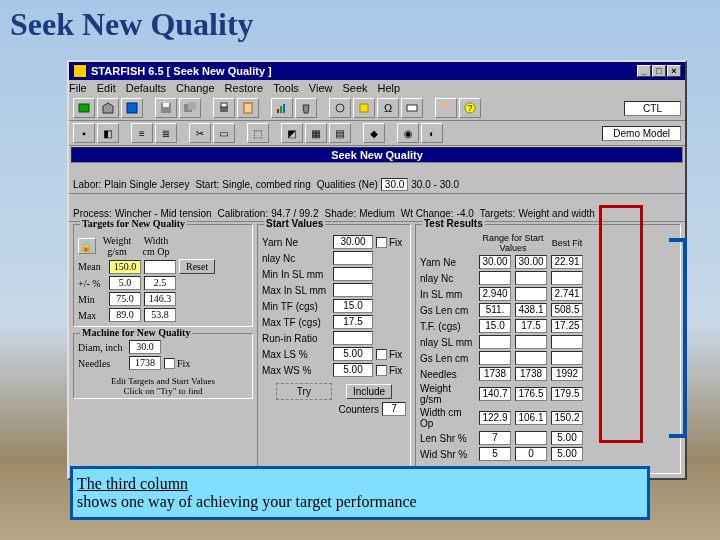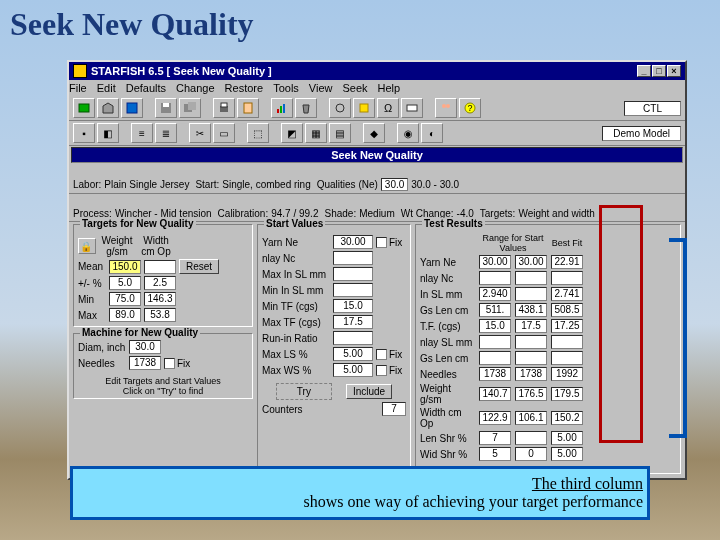--- a/index.html
+++ b/index.html
@@ -57,31 +57,31 @@
   .panels { display:flex; gap:4px; padding:2px 4px 4px; flex:1; min-height:0; }
   .group { border:1px solid; border-color:#808080 #fff #fff #808080; padding:4px 4px 2px 4px; position:relative; background:#c0c0c0; }
   .group > .legend { position:absolute; top:-7px; left:6px; background:#c0c0c0; font-size:10px; font-weight:bold; padding:0 2px; }
   .row { display:flex; align-items:center; gap:3px; margin:2px 0; }
   .lbl { font-size:10px; }
   .field { background:#fff; border:1px inset #808080; padding:0 2px; font-size:10px; min-width:32px; height:14px; line-height:12px; text-align:left; }
   .field.c { text-align:center; }
   .btn { background:#c0c0c0; border:1px solid; border-color:#fff #404040 #404040 #fff; padding:1px 6px; font-size:10px; cursor:default; }
   .chk { display:inline-flex; align-items:flex-start; gap:2px; font-size:10px; }
   .chk .box { width:11px; height:11px; background:#fff; border:1px inset #808080; display:flex; align-items:center; justify-content:center; font-size:9px; }
-  .col1 { width:180px; display:flex; flex-direction:column; gap:6px; }
+  .col1 { width:180px; display:flex; flex-direction:column; gap:6px;font-family:Liberation Serif, serif; }
   .col2 { width:154px; }
   .col3 { flex:1; }
   .grid { display:grid; grid-template-columns: 55px 32px 32px 32px; gap:2px 4px; align-items:center; font-size:10px; }
   .grid .hd { font-size:9px; text-align:center; }
   .big-red { border:3px solid #b00000; }
   .blue-bracket { border:4px solid #0050b0; border-left:none; position:absolute; }
   .caption-box {
     position:absolute; left:70px; bottom:20px; width:580px;
     background:#80dfff; border:3px solid #0050b0;
-    text-align:right; padding:6px 4px;
+    text-align:left; padding:6px 4px;
     font-family:"Times New Roman", serif; font-size:16px; color:#000;
   }
   .caption-box .u { text-decoration: underline; font-weight: normal; }
   .dotted { border:1px dashed #808080; padding:2px 20px; font-size:10px; background:#c0c0c0;}
 </style>
 </head>
 <body>
 
 <div class="page-title">Seek New Quality</div>
 
@@ -323,25 +323,25 @@
             <div class="row">
               <span class="lbl" style="width:68px">Yarn Ne</span>
               <span class="field c" style="min-width:40px">30.00</span>
               <label class="chk"><span class="box"></span>Fix</label>
             </div>
             <div class="row">
               <span class="lbl" style="width:68px">nlay Nc</span>
               <span class="field c" style="min-width:40px"></span>
             </div>
             <div class="row">
+              <span class="lbl" style="width:68px">Min In SL mm</span>
+              <span class="field c" style="min-width:40px"></span>
+            </div>
+            <div class="row">
               <span class="lbl" style="width:68px">Max In SL mm</span>
-              <span class="field c" style="min-width:40px"></span>
-            </div>
-            <div class="row">
-              <span class="lbl" style="width:68px">Min In SL mm</span>
               <span class="field c" style="min-width:40px"></span>
             </div>
             <div class="row">
               <span class="lbl" style="width:68px">Min TF (cgs)</span>
               <span class="field c" style="min-width:40px">15.0</span>
             </div>
             <div class="row">
               <span class="lbl" style="width:68px">Max TF (cgs)</span>
               <span class="field c" style="min-width:40px">17.5</span>
             </div>
@@ -357,21 +357,21 @@
             <div class="row">
               <span class="lbl" style="width:68px">Max WS %</span>
               <span class="field c" style="min-width:40px">5.00</span>
               <label class="chk"><span class="box"></span>Fix</label>
             </div>
           </div>
         <div class="row" style="margin-top:6px;justify-content:center;gap:14px">
           <span class="dotted">Try</span>
           <span class="btn">Include</span>
         </div>
-        <div class="row" style="justify-content:space-between">
+        <div class="row" style="justify-content:flex-end">
           <span class="lbl">Counters</span>
           <span class="field c" style="min-width:24px">7</span>
         </div>
       </div>
     </div>
 
     <div class="col3" style="position:relative">
       <div class="group" style="height:100%">
         <div class="legend">Test Results</div>
         <div class="grid" id="results-grid" style="margin-top:4px">

